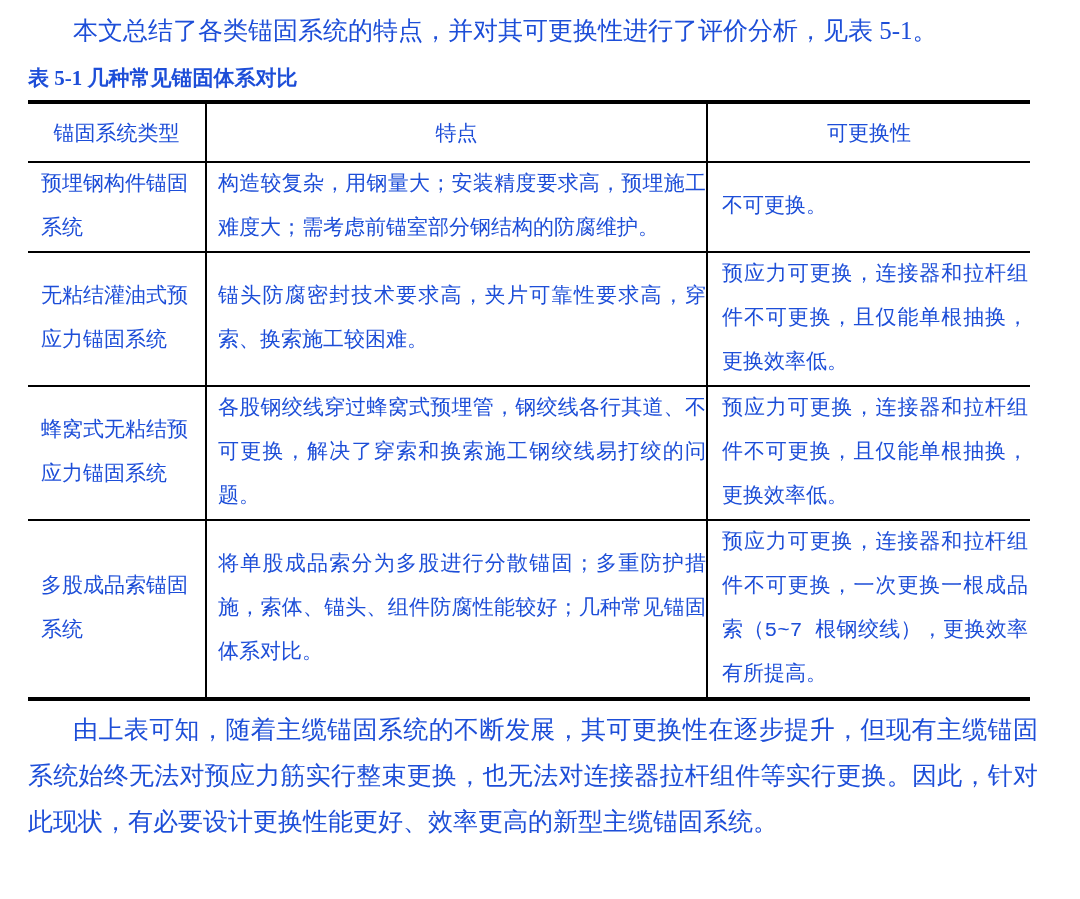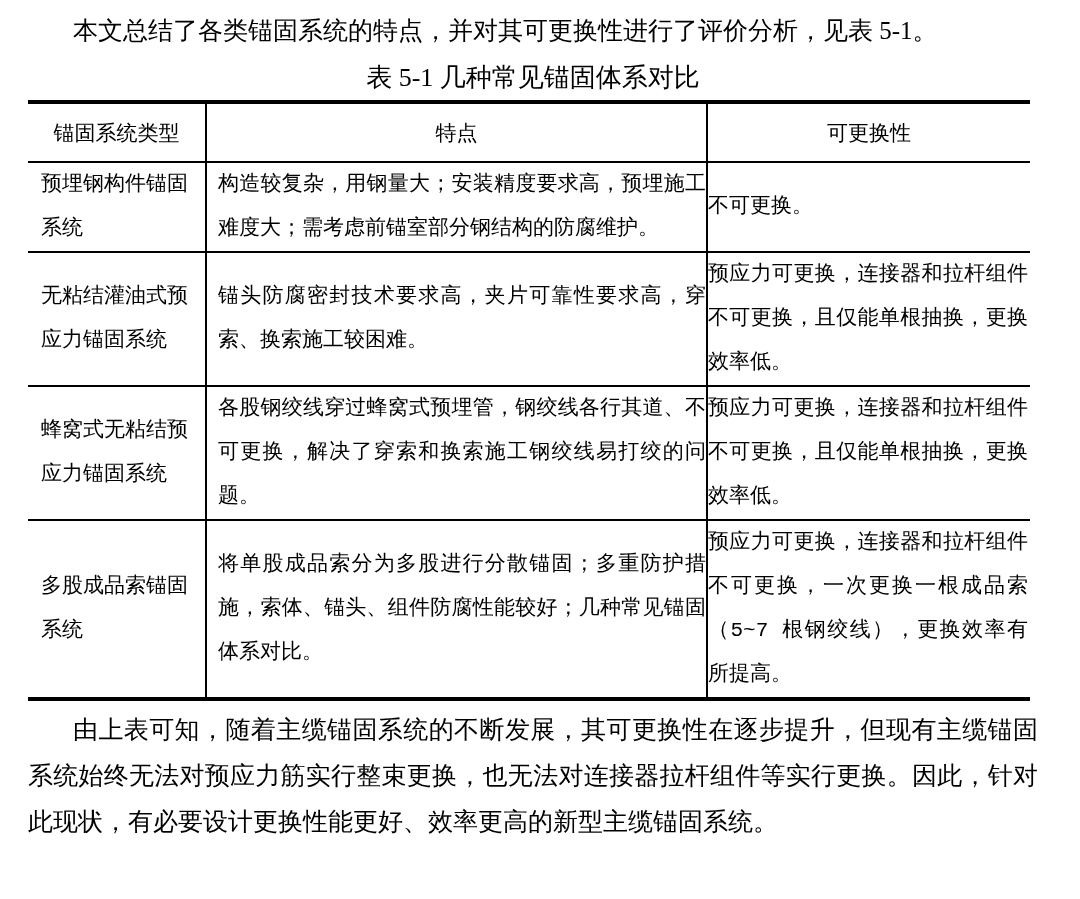--- a/index.html
+++ b/index.html
@@ -2,38 +2,38 @@
 <html><head>
 <meta charset="utf-8">
 <style>
   html, body { margin: 0; padding: 0; background: #ffffff; }
   .page {
     position: relative;
     width: 1080px;
     height: 899px;
     box-sizing: border-box;
     background: #ffffff;
-    color: #000000;
+    color: #1d4ed8;
     padding: 6px 42px 0 28px;
     overflow: hidden;
     font-family: "Liberation Serif", "DejaVu Serif", serif;
   }
   .body-par {
     margin: 0;
     font-size: 25px;
     line-height: 46px;
     text-align: justify;
     text-justify: inter-ideograph;
     text-indent: 45px;
   }
   .intro { margin-top: 2px; }
   .caption {
-    font-size: 26px;
-    font-weight: normal;
-    text-align: center;
+    font-size: 21px;
+    font-weight: bold;
+    text-align: left;
     margin: 9px 0 0 0;
     line-height: 30px;
   }
   table.cmp {
     border-collapse: collapse;
     table-layout: fixed;
     width: 1002px;
     margin-top: 7px;
     border-top: 4px solid #000;
     border-bottom: 4px solid #000;
@@ -55,21 +55,21 @@
     border-bottom: 2px solid #000;
     vertical-align: middle;
     line-height: 44px;
     padding-top: 0;
     padding-bottom: 0;
   }
   table.cmp th:nth-child(1), table.cmp td:nth-child(1) { border-right: 2px solid #000; }
   table.cmp th:nth-child(2), table.cmp td:nth-child(2) { border-right: 2px solid #000; }
   td.type    { padding-left: 13px; padding-right: 6px; text-align: left; }
   td.feat    { padding-left: 11px; padding-right: 0; text-align: justify; text-justify: inter-ideograph; }
-  td.repl    { padding-left: 0;  padding-right: 2px; text-align: justify; text-justify: inter-ideograph; }
+  td.repl    { padding-left: 14px;  padding-right: 2px; text-align: justify; text-justify: inter-ideograph; }
   tbody tr:nth-child(1) td { height: 86px; margin-top: 44px; }
   tbody tr:nth-child(2) td { height: 94px; }
   tbody tr:nth-child(3) td { height: 128px; }
   tbody tr:nth-child(4) td { height: 134px; }
   tbody tr:nth-child(5) td { height: 164px; }
   .closing { margin-top: 6px; }
 </style>
 </head>
 <body>
 

